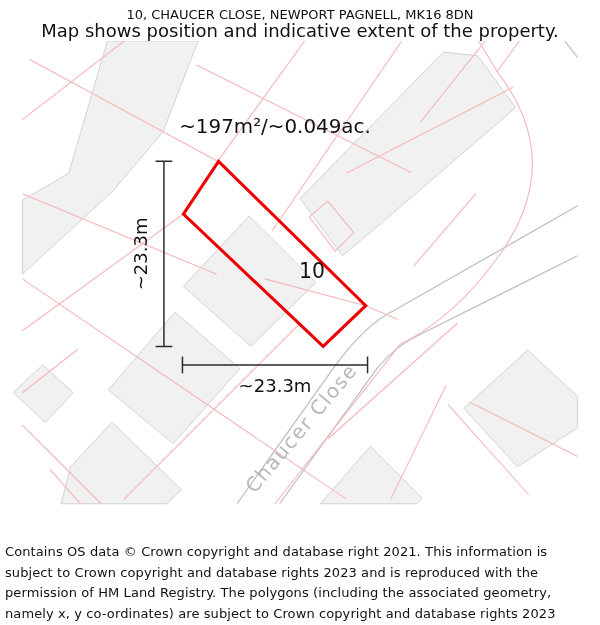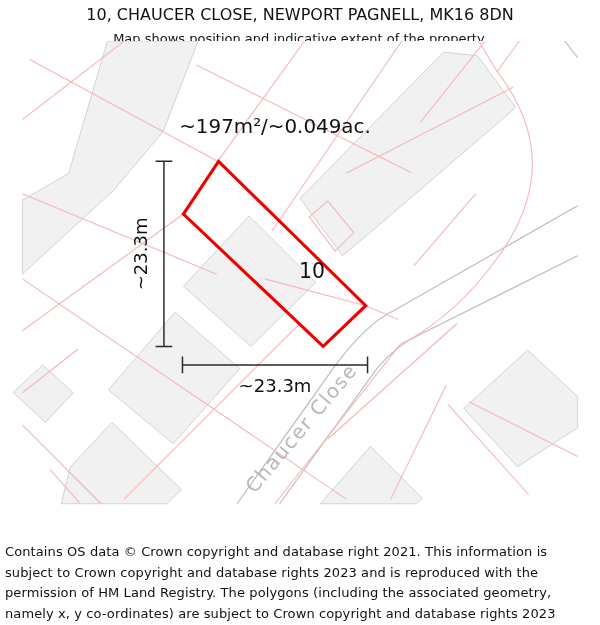--- a/index.html
+++ b/index.html
@@ -1,20 +1,20 @@
 <!DOCTYPE html>
 <html><head>
 <meta charset="utf-8">
 <style>
   html,body{margin:0;padding:0;background:#ffffff;}
   .page{position:relative;width:600px;height:625px;background:#ffffff;overflow:hidden;
         font-family:"DejaVu Sans","Liberation Sans",sans-serif;color:#111;}
   .hdr{height:41px;text-align:center;padding-top:6px;box-sizing:border-box;}
-  .hdr .t1{font-size:16px;line-height:17px;}
-  .hdr .t2{font-size:13px;line-height:16px;margin-top:8px;}
+  .hdr .t1{font-size:13px;line-height:17px;}
+  .hdr .t2{font-size:18px;line-height:16px;}
   .map-wrap{position:relative;width:517px;height:497px;background:#ffffff;}
   .map-wrap svg{display:block;}
   .ftr{padding:4px 5px 0 5px;font-size:13px;line-height:20.5px;text-align:left;
        letter-spacing:0.1px;}
   text{font-family:"DejaVu Sans","Liberation Sans",sans-serif;}
 </style>
 </head>
 <body>
 
 <div class="page">

